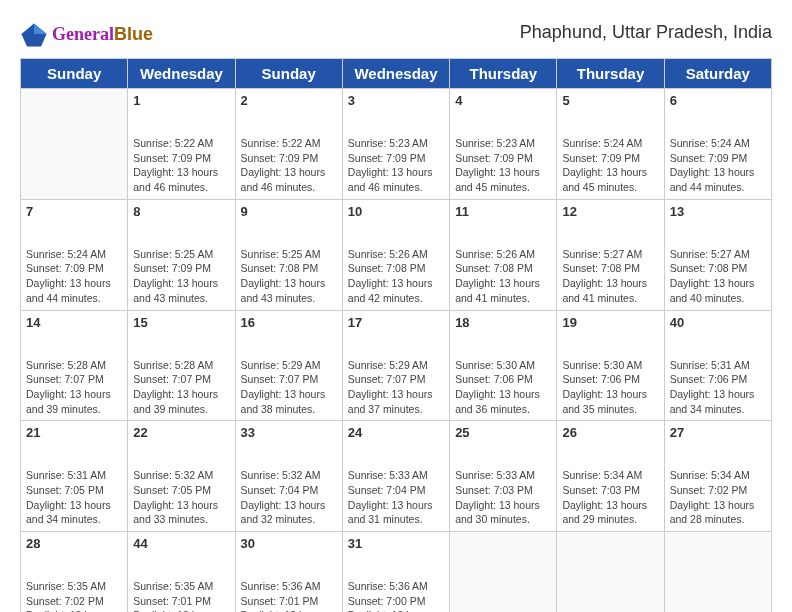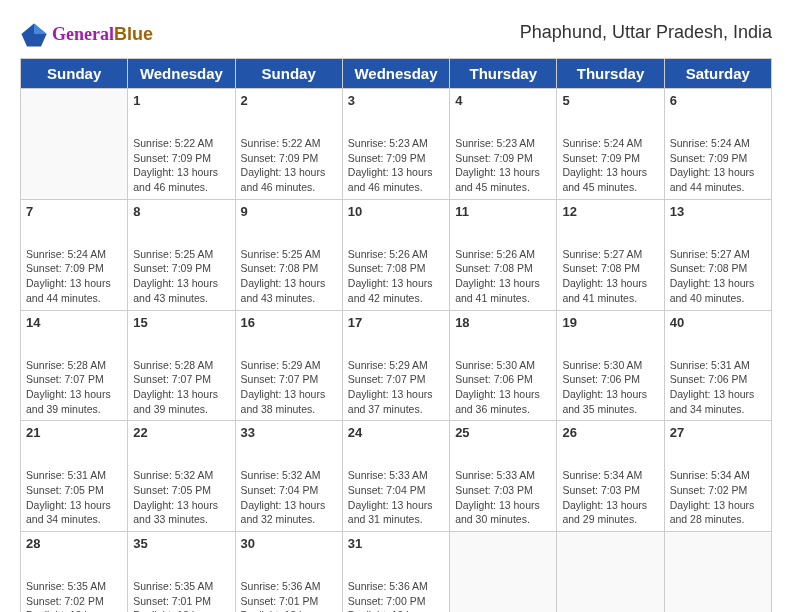--- a/index.html
+++ b/index.html
@@ -228,21 +228,21 @@
           <span class="day-number">27</span>
           <div class="day-info">Sunrise: 5:34 AM<br>Sunset: 7:02 PM<br>Daylight: 13 hours and 28 minutes.</div>
         </td>
       </tr>
       <tr>
         <td>
           <span class="day-number">28</span>
           <div class="day-info">Sunrise: 5:35 AM<br>Sunset: 7:02 PM<br>Daylight: 13 hours and 27 minutes.</div>
         </td>
         <td>
-          <span class="day-number">35</span>
+          <span class="day-number">44</span>
           <div class="day-info">Sunrise: 5:35 AM<br>Sunset: 7:01 PM<br>Daylight: 13 hours and 25 minutes.</div>
         </td>
         <td>
           <span class="day-number">30</span>
           <div class="day-info">Sunrise: 5:36 AM<br>Sunset: 7:01 PM<br>Daylight: 13 hours and 24 minutes.</div>
         </td>
         <td>
           <span class="day-number">31</span>
           <div class="day-info">Sunrise: 5:36 AM<br>Sunset: 7:00 PM<br>Daylight: 13 hours and 23 minutes.</div>
         </td>

